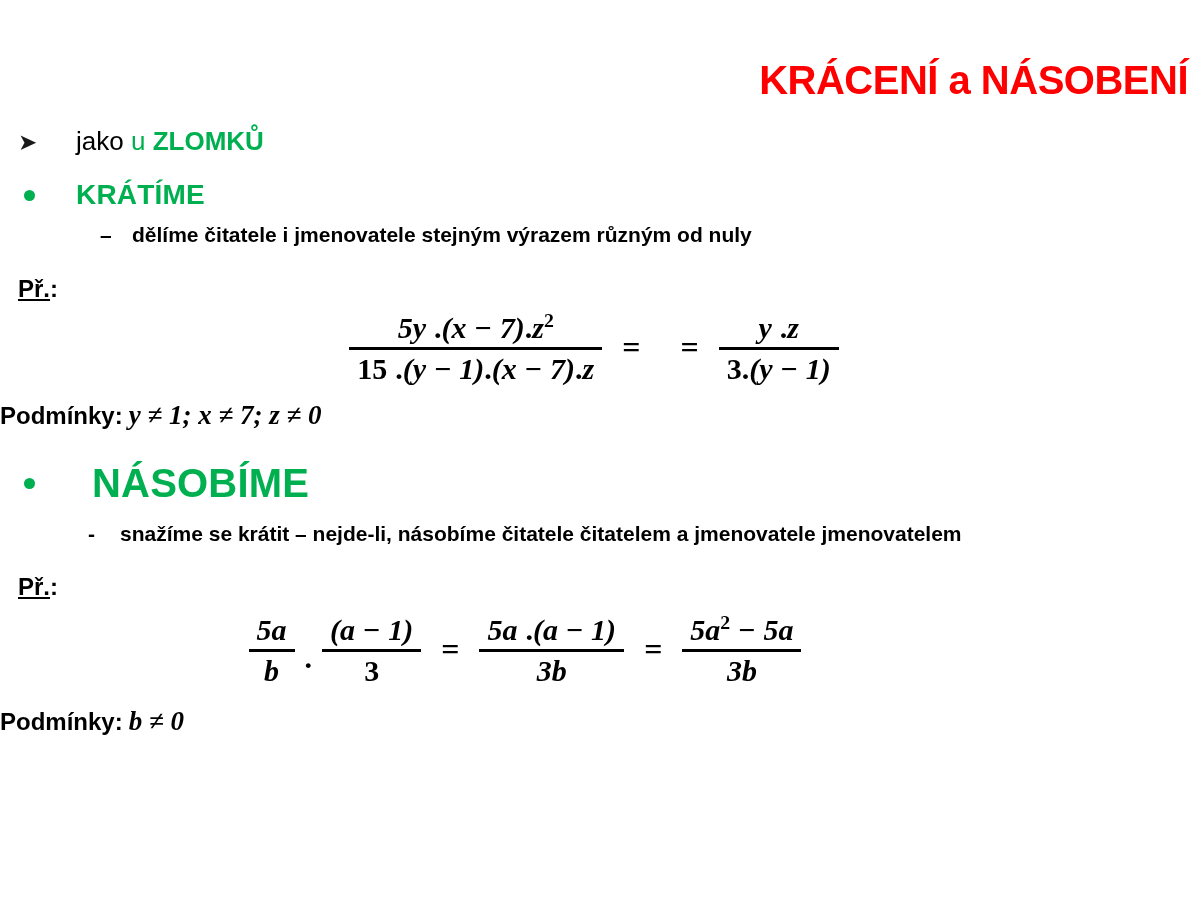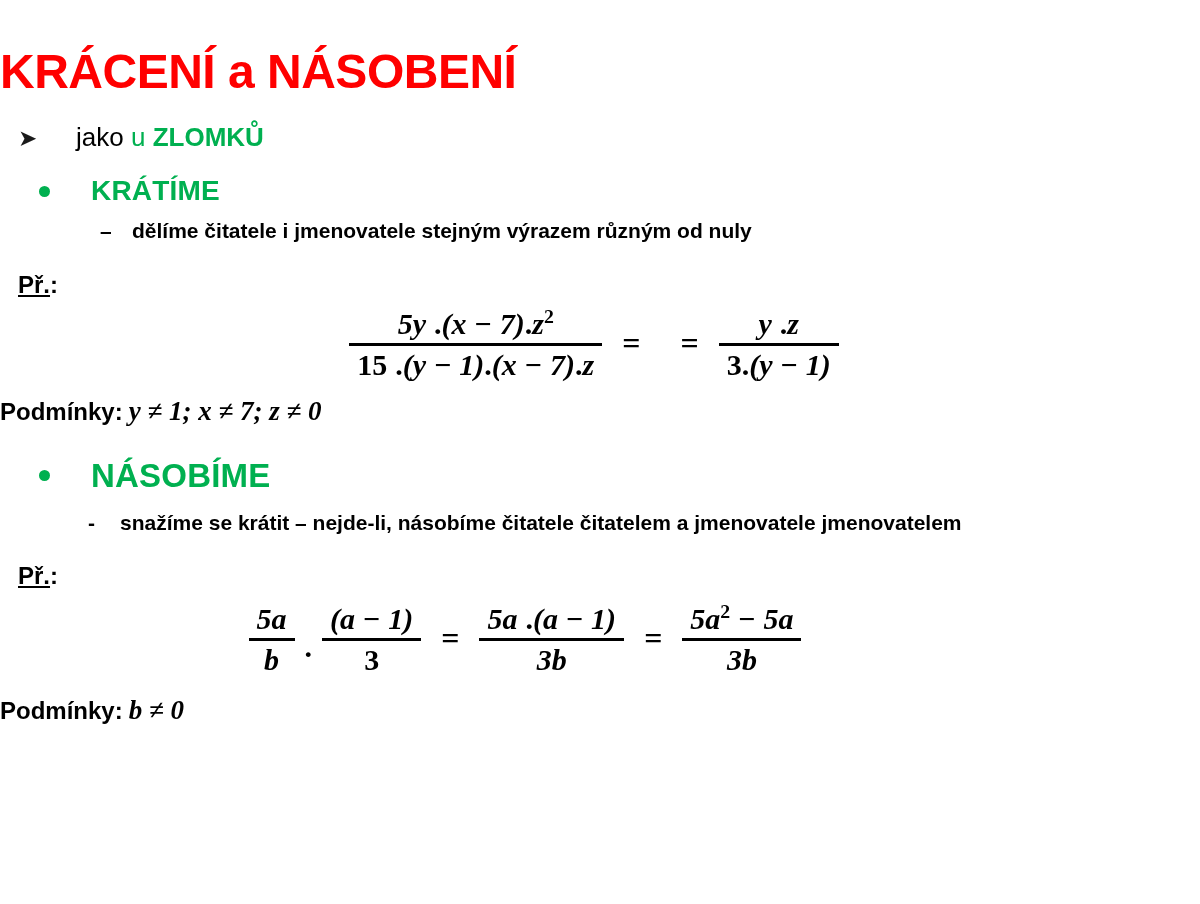--- a/index.html
+++ b/index.html
@@ -11,28 +11,28 @@
     width: 1200px;
     height: 904px;
     font-family: "Liberation Sans", sans-serif;
     color: #000000;
     overflow: hidden;
     position: relative;
   }
 
   
   .slide-title {
-    text-align: left;
+    text-align: right;
     color: #FF0000;
     font-weight: bold;
-    font-size: 48px;
+    font-size: 40px;
     line-height: 1;
     letter-spacing: -0.5px;
     padding-top: 48px;
-    margin: 0;
+    margin: 12px;
   }
 
   
   .arrow-row {
     display: flex;
     align-items: baseline;
     margin-top: 26px;
     padding-left: 18px;
     font-size: 26px;
   }
@@ -44,21 +44,21 @@
     line-height: 1;
   }
   .arrow-text { font-size: 26px; margin-left: 16px; }
   .txt-black  { color: #000000; }
   .txt-green  { color: #00B050; }
   .bold       { font-weight: bold; }
 
   
   .bullet-row {
     display: flex;
-    padding-left: 31px;
+    padding-left: 16px;
     margin-top: 22px;
   }
   .dot-marker {
     width: 52px;
     flex: 0 0 52px;
     display: flex;
     align-items: center;
     justify-content: flex-start;
     padding-left: 8px;
   }
@@ -68,21 +68,21 @@
     height: 11px;
     border-radius: 50%;
     background: #00B050;
   }
   .bullet-head {
     font-size: 28px;
     font-weight: bold;
     color: #00B050;
     letter-spacing: 0.2px;
   }
-  .bullet-head.big { font-size: 33px; }
+  .bullet-head.big { font-size: 40px; margin-left: 16px; }
 
   
   .sub-row {
     display: flex;
     align-items: flex-start;
     padding-left: 100px;
     margin-top: 10px;
   }
   .dash-marker {
     width: 32px;

